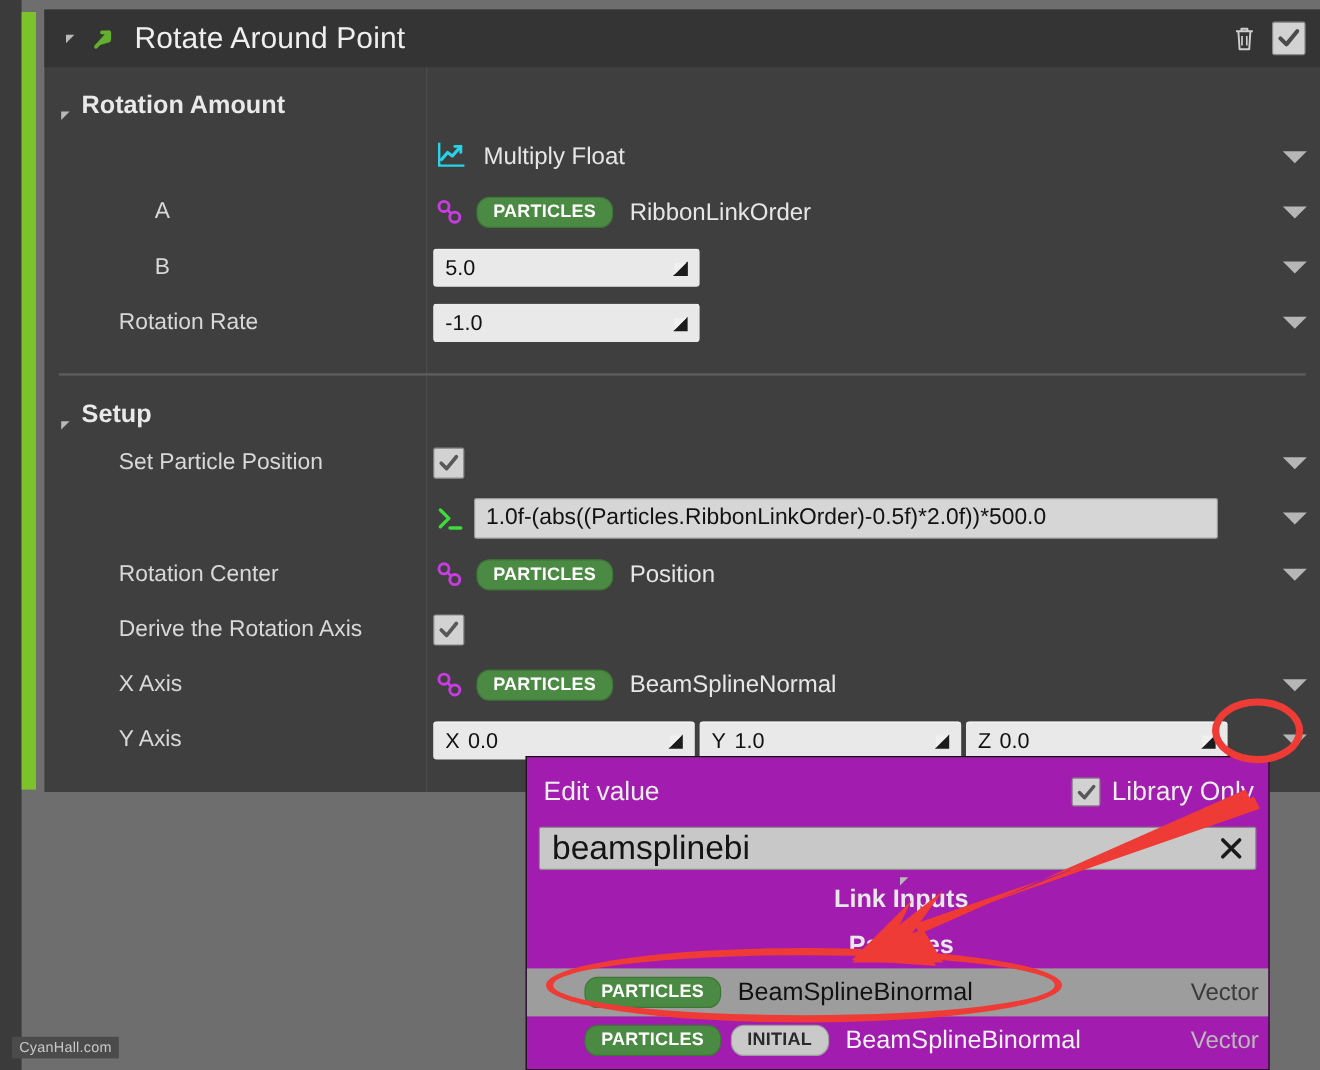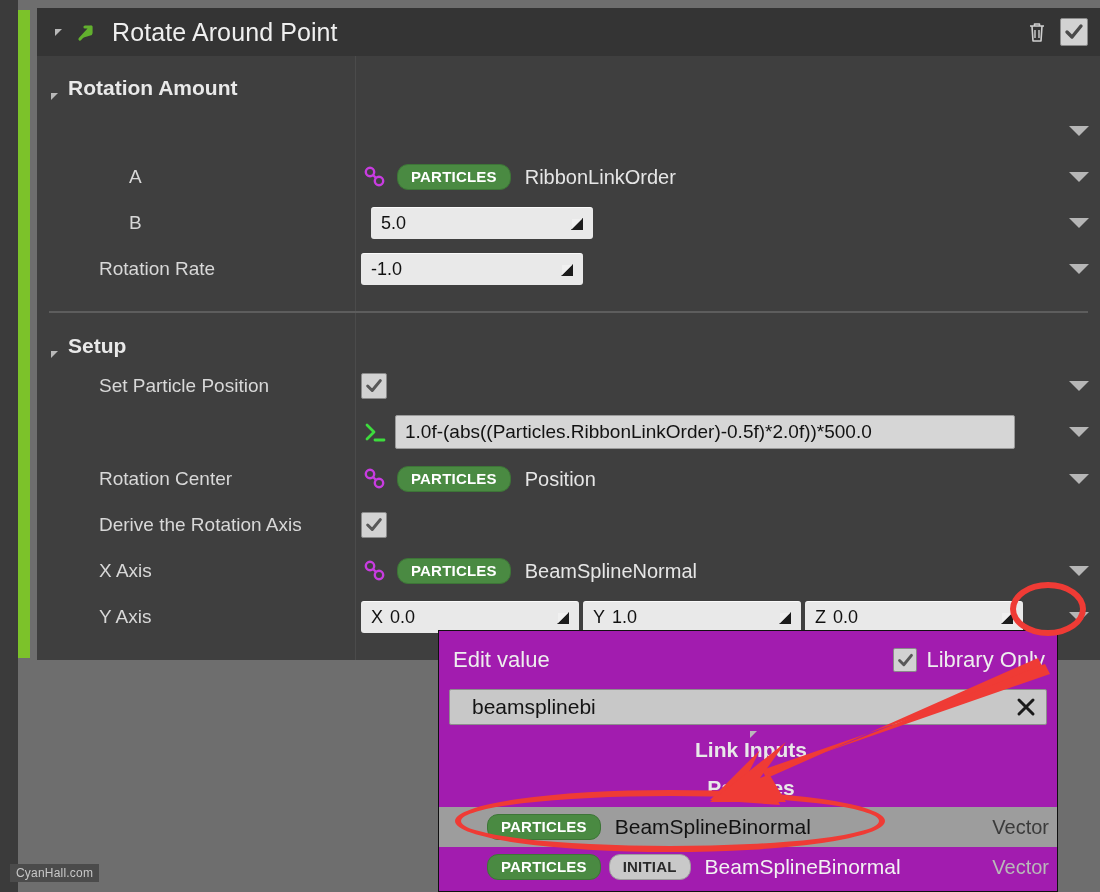--- a/index.html
+++ b/index.html
@@ -164,21 +164,21 @@
   .lib-only {
     position: absolute; right: 12px; display:flex; align-items:center; gap: 9px;
   }
   .lib-only .checkbox { width: 24px; height: 24px; }
   .lib-only .lbl { font-size: 22px; color: #eeeeee; }
   .search-wrap {
     position: relative; margin: 0 10px; height: 36px;
     background: #c8c8c8; border: 1px solid #8d8d8d; border-radius: 2px;
     display: flex; align-items: center;
   }
-  .search-wrap .val { margin-left: 22px; font-size: 21px; color: #141414; }
+  .search-wrap .val { margin-left: 10px; font-size: 28px; color: #141414; }
   .search-clear {
     position: absolute; right: 8px; top: 50%; transform: translateY(-50%);
     width: 24px; height: 24px; cursor: pointer;
   }
   .tree { margin-top: 6px; }
   .tree-row { display: flex; align-items: center; height: 38px; flex-direction: column; }
   .tree-row .tri { margin-left: 10px; }
   .tree-row .lbl { font-size: 21px; color: #e8e8e8; font-weight: bold; margin-left: 6px; }
   .tree-row.lvl2 .tri { margin-left: 30px; }
   .leaf {
@@ -249,20 +249,30 @@
     <div class="hr-sep"></div>
 
     <div style="position:absolute; left:0; top:52px; width:1063px; height:40px;" class="section-title">
       <div class="tri-wrap">
           <div class="tri"></div>
         </div>
       <div class="lbl">Rotation Amount</div>
     </div>
 
     <div style="position:absolute; left:0; top:100px; width:1063px; height:46px;" class="row">
+      <div class="row-value">
+        <div style="margin-left:8px">
+          <svg width="26" height="26" viewBox="0 0 26 26">
+            <path d="M3 3 V22 H24" stroke="#28d3e8" stroke-width="2" fill="none"></path>
+            <path d="M5 17 L10 11 L14 14 L21 6" stroke="#28d3e8" stroke-width="2.6" fill="none" stroke-linecap="round" stroke-linejoin="round"></path>
+            <path d="M16 6 L21 6 L21 11" stroke="#28d3e8" stroke-width="2.4" fill="none" stroke-linecap="round" stroke-linejoin="round"></path>
+          </svg>
+        </div>
+        <div class="attr-name">Multiply Float</div>
+      </div>
       <div class="chev-btn" style="left:1025px; top:6px;">
           <div class="chev"></div>
         </div>
       <div class="reset-btn" style="left:1062px; top:6px;">
         
       </div>
     </div>
 
     <div style="position:absolute; left:0; top:146px; width:1063px; height:46px;" class="row">
       <div class="row-label indent3">A</div>
@@ -281,21 +291,21 @@
           <div class="chev"></div>
         </div>
       <div class="reset-btn" style="left:1062px; top:6px;">
         
       </div>
     </div>
 
     <div style="position:absolute; left:0; top:192px; width:1063px; height:46px;" class="row">
       <div class="row-label indent3">B</div>
       <div class="row-value">
-        <div class="numbox" style="margin-left:16px; width:222px;">
+        <div class="numbox" style="margin-left:6px; width:222px;">
           <span>5.0</span>
           <span class="spin">
             <svg width="16" height="16" viewBox="0 0 16 16">
               <path d="M14 2 L14 14 L2 14 Z" fill="#1c1c1c"></path>
               <path d="M14 2 L2 14 L14 14 Z" fill="#1c1c1c"></path>
               <path d="M13 3 L13 13 L3 13 Z" fill="#1c1c1c"></path>
               <path d="M3 3 L13 3 L3 13 Z" fill="#f0f0f0"></path>
             </svg>
           </span>
         </div>

